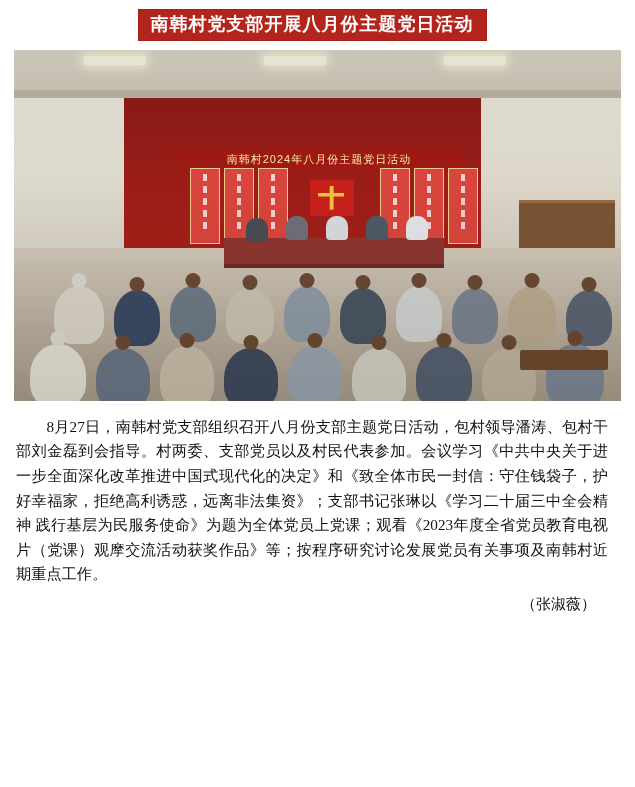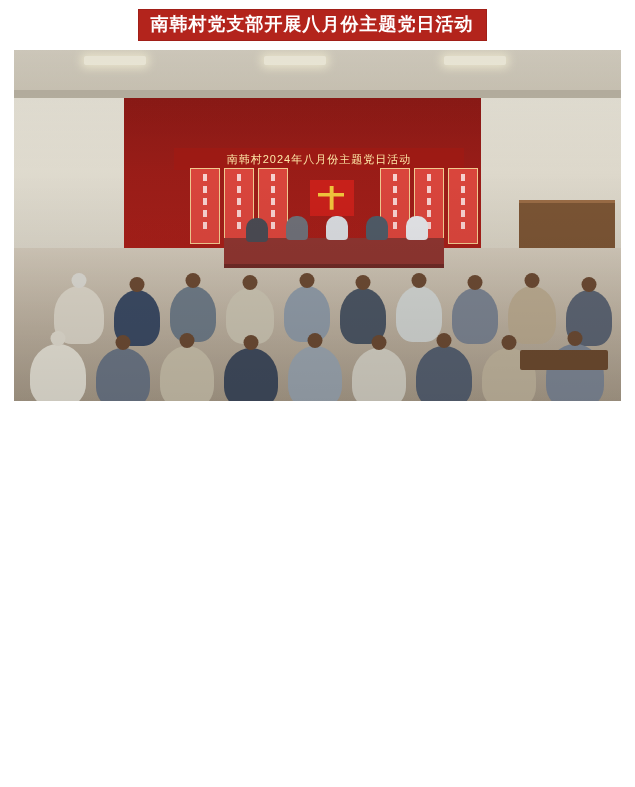--- a/index.html
+++ b/index.html
@@ -295,15 +295,17 @@
       <div class="p" style="left:532px; top:294px; width:58px; height:64px; background:#7d8694">
           <span class="head"></span>
         </div>
 
       <div class="chairback" style="left:506px; top:300px; width:88px; height:20px;"></div>
       <div class="photo-grad"></div>
     </div>
   </div>
 
   <div class="body-text">
+    <p>8月27日，南韩村党支部组织召开八月份支部主题党日活动，包村领导潘涛、包村干部刘金磊到会指导。村两委、支部党员以及村民代表参加。会议学习《中共中央关于进一步全面深化改革推进中国式现代化的决定》和《致全体市民一封信：守住钱袋子，护好幸福家，拒绝高利诱惑，远离非法集资》；支部书记张琳以《学习二十届三中全会精神  践行基层为民服务使命》为题为全体党员上党课；观看《2023年度全省党员教育电视片（党课）观摩交流活动获奖作品》等；按程序研究讨论发展党员有关事项及南韩村近期重点工作。</p>
   </div>
+  <div class="signature">（张淑薇）</div>
 
 </div>
 
 </body></html>

